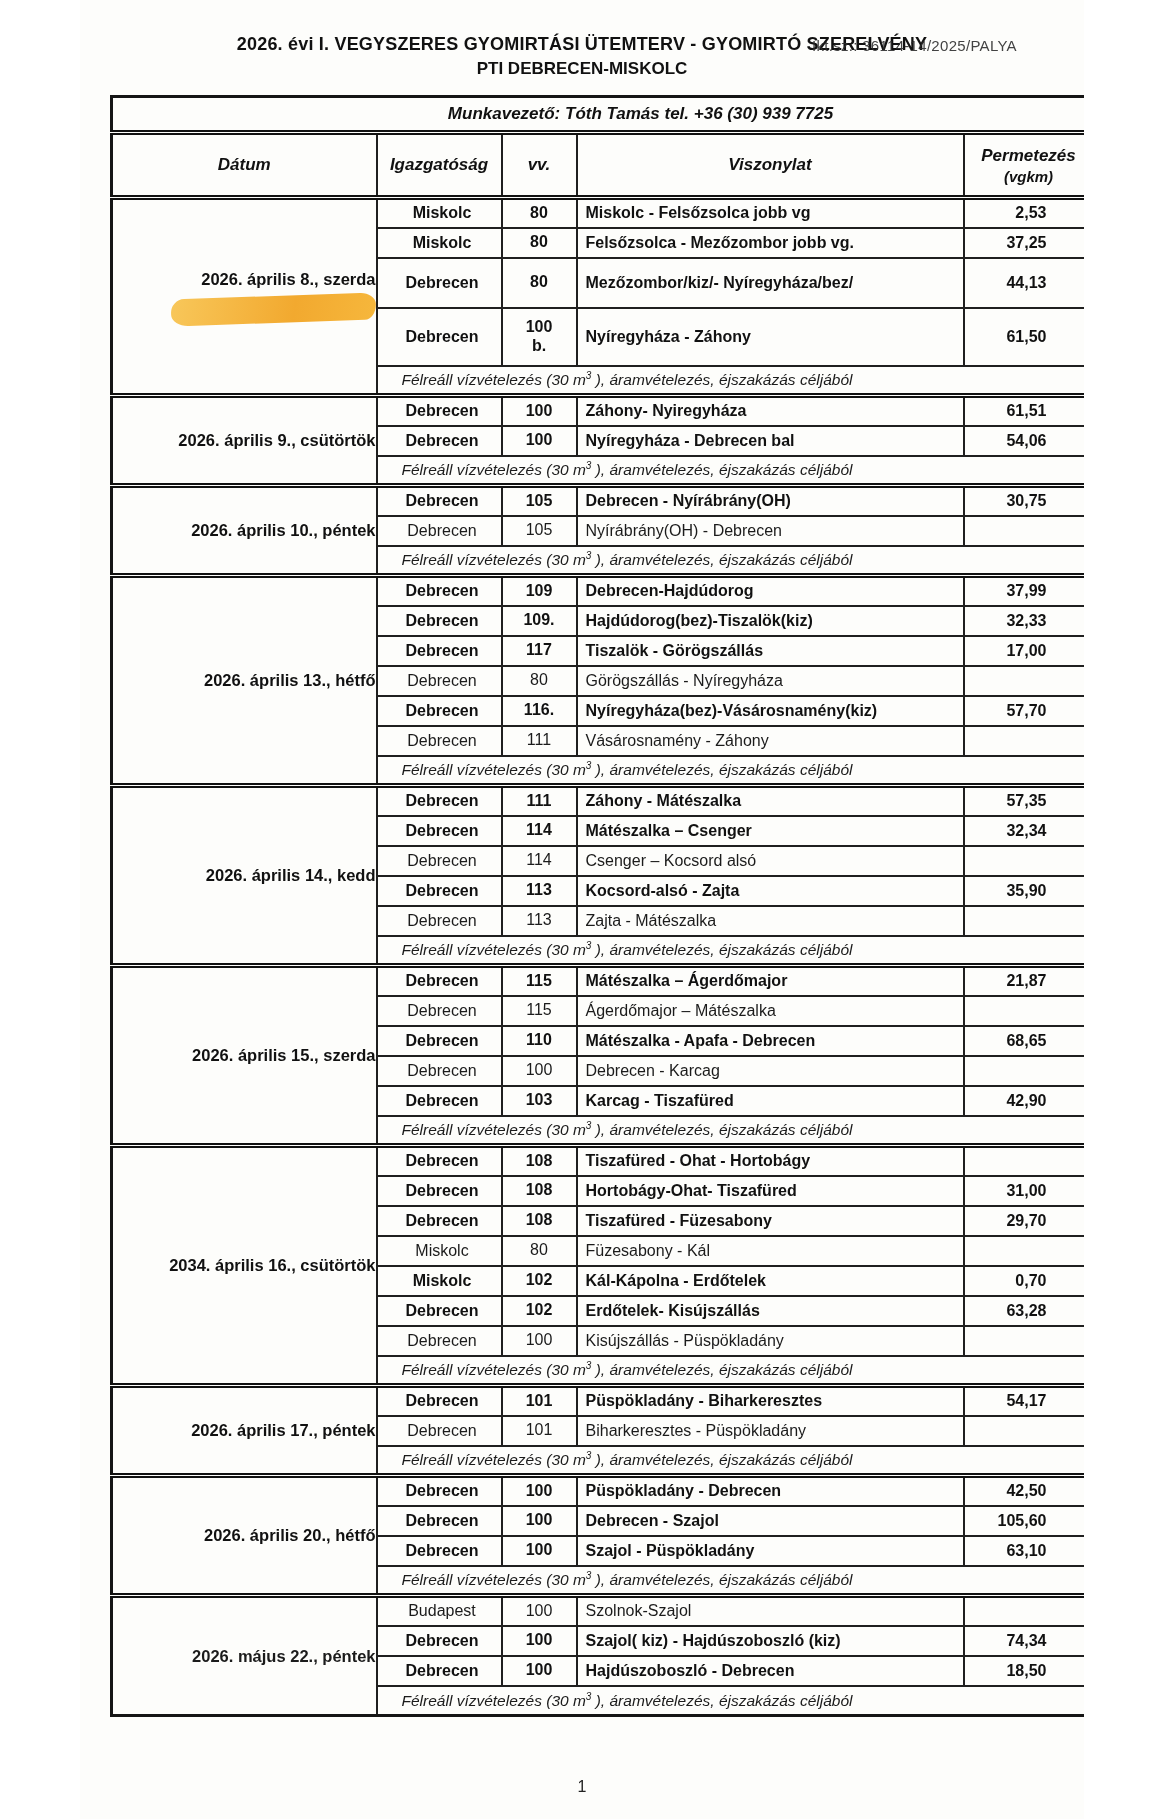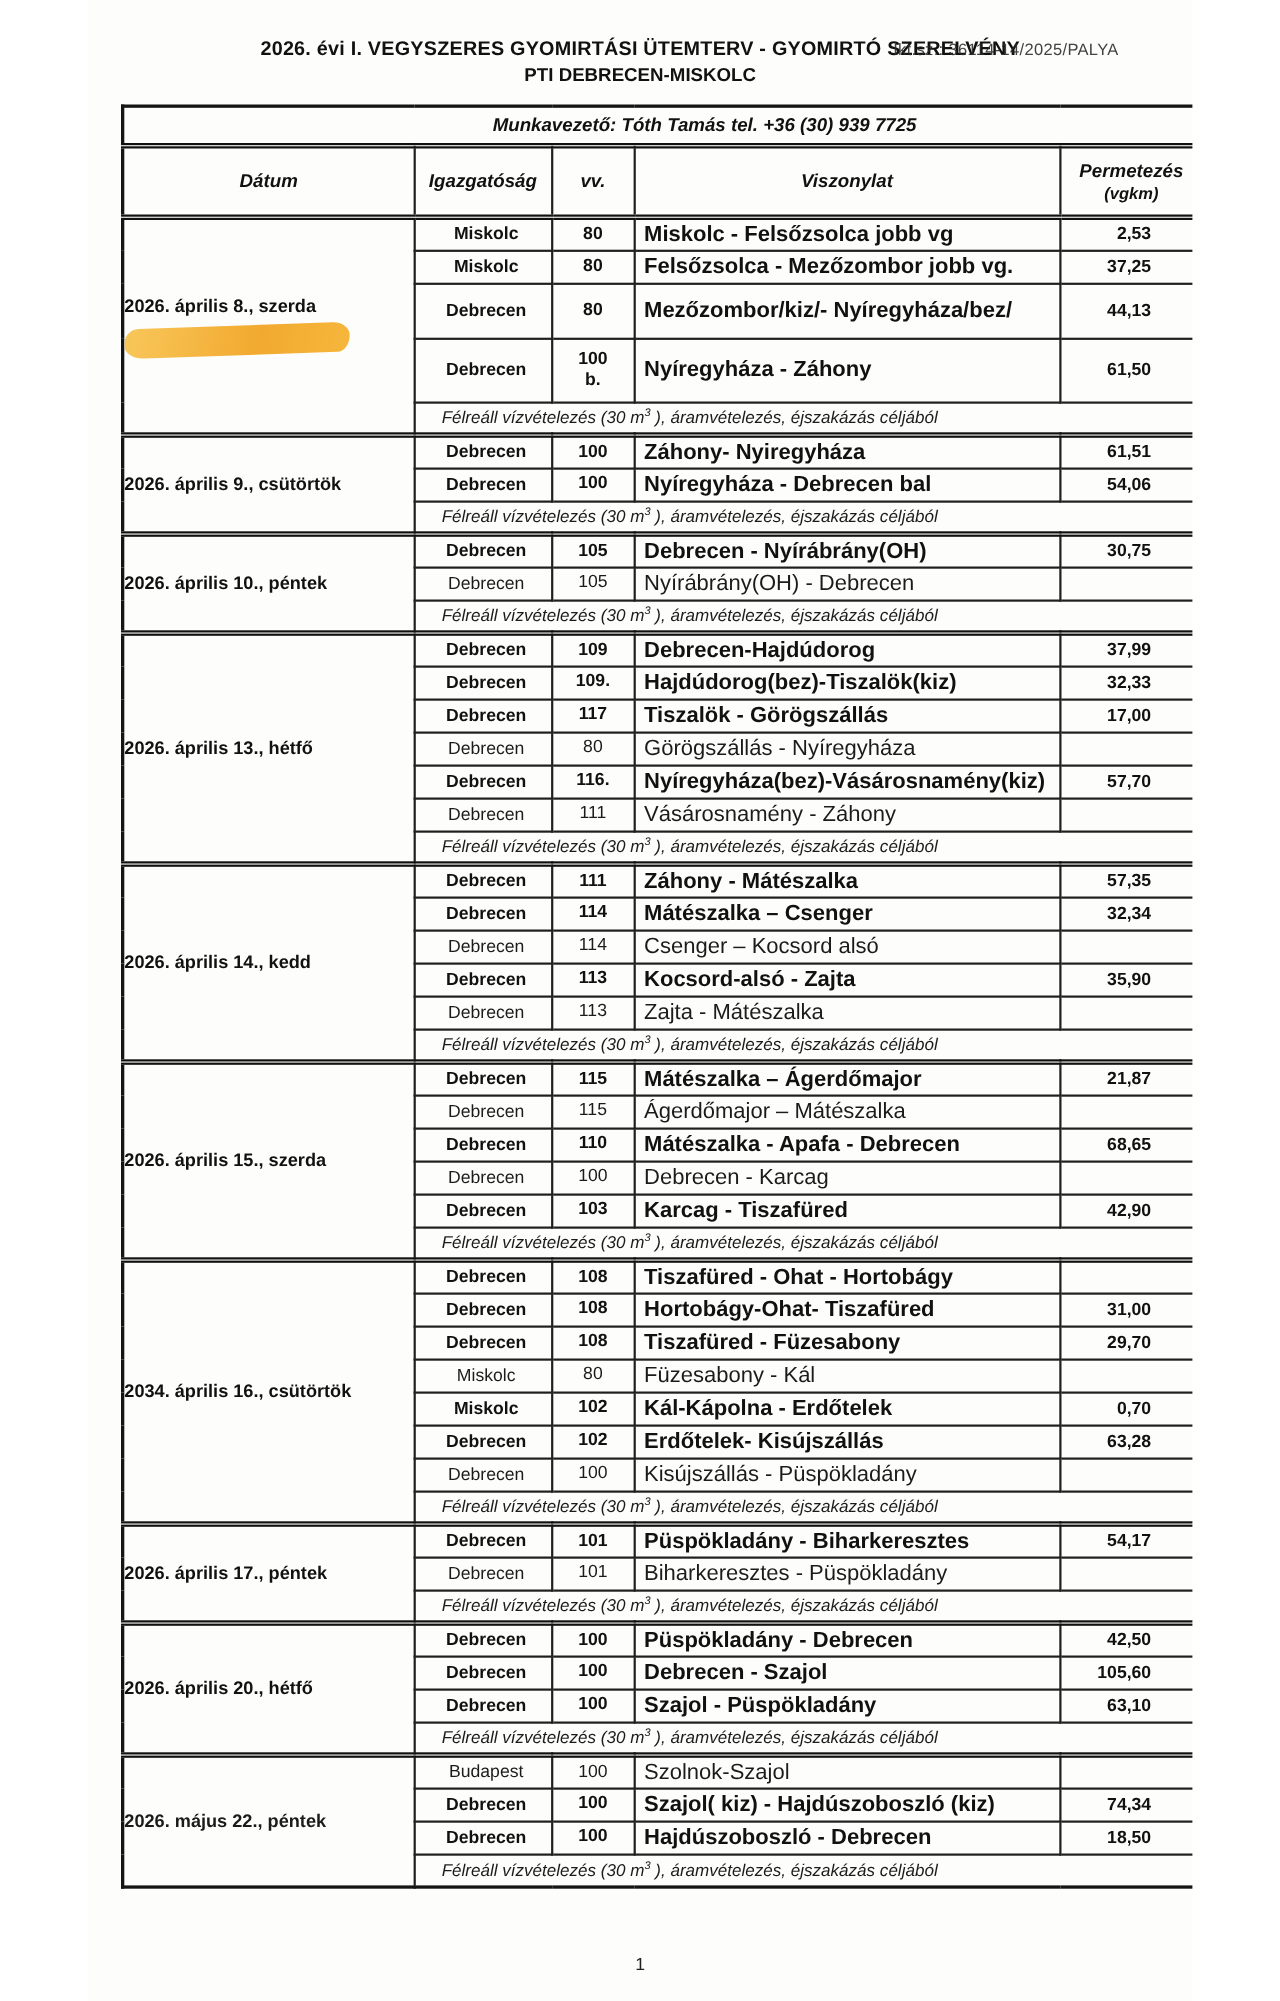--- a/index.html
+++ b/index.html
@@ -31,31 +31,31 @@
     border-bottom:5px double #111; height:58px;
     text-align:center; vertical-align:middle;
     font-style:italic; font-weight:700; font-size:17px;
   }
   tr.head-row .unit { font-size:15px; margin-top:2px; }
   tbody.block { border-top:5px double #111; }
   tbody.block tr { height:30px; }
   tbody.block tr.tall { height:50px; }
   tbody.block tr.tall2 { height:58px; }
   td.date-cell { text-align:center; vertical-align:middle; padding:0; }
-  .date-inner { display:flex; flex-direction:column; align-items:flex-start; justify-content:center; }
+  .date-inner { display:flex; flex-direction:column; align-items:flex-end; justify-content:center; }
   .date-text { font-size:16.5px; font-weight:700; white-space:nowrap; }
   .hl {
     width:205px; height:27px; margin-top:7px;
     background:linear-gradient(100deg,#f8c75a,#f2a92f 60%,#f6b73c);
     border-radius:14px 16px 12px 18px / 14px 12px 16px 12px;
     transform:rotate(-2deg);
   }
   td.dir { font-size:16px; padding-left:7px; vertical-align:middle;text-align:center; }
   td.track { font-size:16px; text-align:center; vertical-align:middle; white-space:pre-line; line-height:1.15; }
-  td.route { font-size:20px; padding-left:8px; vertical-align:middle; }
+  td.route { font-size:16px; padding-left:8px; vertical-align:middle; }
   td.num { font-size:16px; vertical-align:middle; text-align:right; }
   td.num.s { padding-right:46px; }
   td.num.t { padding-right:12px; }
   tbody.block tr.b td { font-weight:700; }
   tbody.block tr:not(.b) td { font-weight:400; color:#1b1b1b; }
   td.note {
     font-style:italic; font-size:15.5px; font-weight:500;
     padding-left:24px; vertical-align:middle; white-space:nowrap;
   }
   td.note sup { font-size:10px; }

